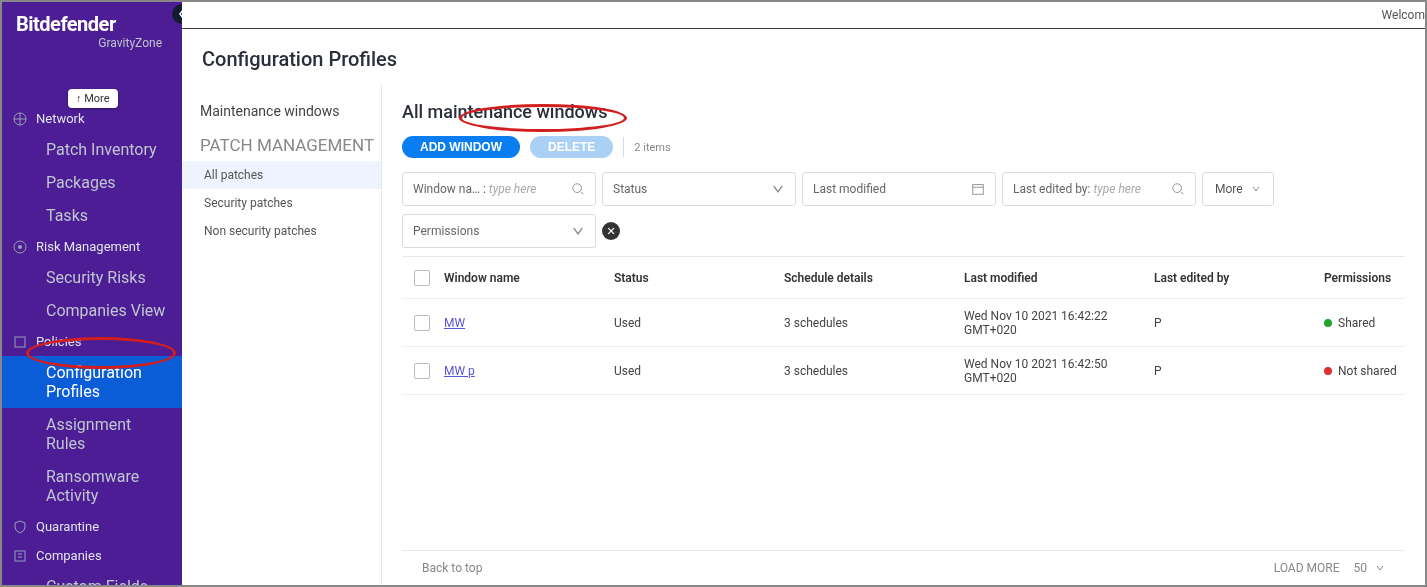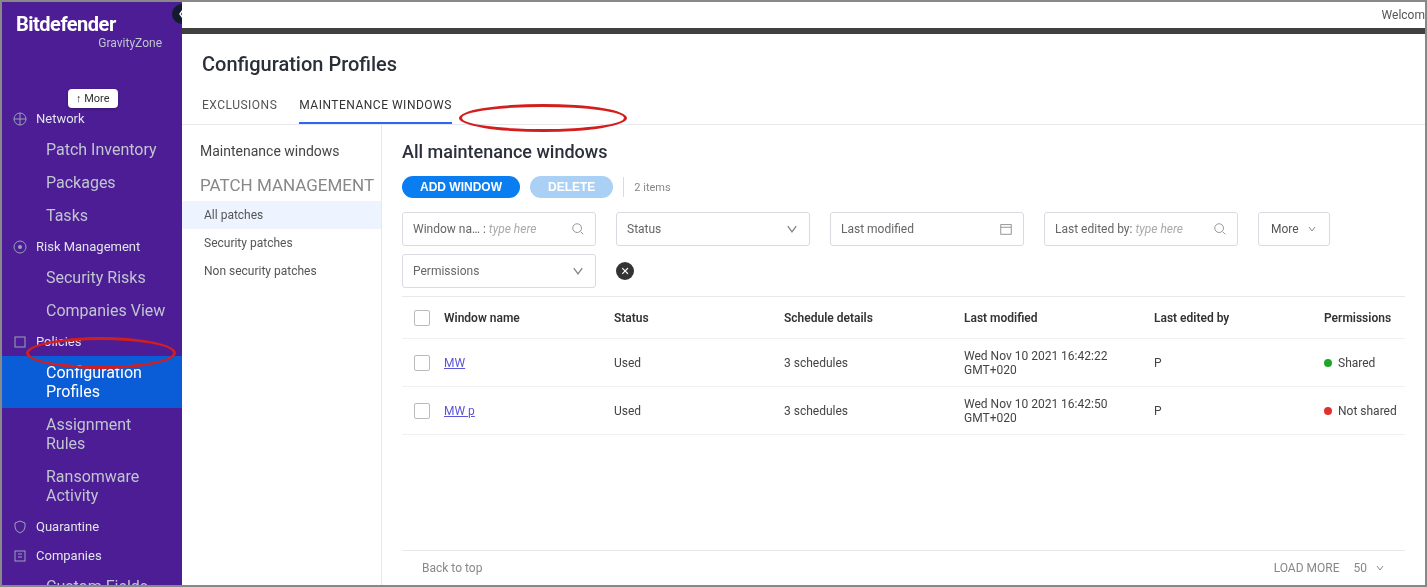--- a/index.html
+++ b/index.html
@@ -20,21 +20,21 @@
 .nav-section.top { padding-left: 34px; }
 .nav-section .section-icon { position: absolute; left: 10px; top: 7px; width: 16px; height: 16px; }
 .nav-sub { padding: 7px 14px 7px 44px; font-size: 16px; cursor: pointer; color: #c0c5cf; }
 .nav-sub.active { background: #0a5dd6; color: #fff; position: relative; }
 .red-ellipse { position: absolute; border: 3px solid #d31e1e; border-radius: 50%; pointer-events: none; }
 .red-ellipse.sidebar-ell { top: 337px; left: 26px; width: 150px; height: 32px; z-index: 20; }
 .red-ellipse.tab-ell { top: 102px; left: 277px; width: 168px; height: 28px; z-index: 20; }
 
 
 .main { flex: 1; display: flex; flex-direction: column; overflow: hidden; background: #fff; }
-.topbar { display: flex; justify-content: flex-end; align-items: center; padding: 6px 0px; border-bottom: 6px solid #404040; font-size: 12px; color: #555; }
+.topbar { display: flex; justify-content: flex-end; align-items: center; padding: 6px 0px; border-bottom: 1px solid #404040; font-size: 12px; color: #555; }
 .page-title { font-size: 20px; padding: 18px 20px 14px; color: #2a2f3a; font-weight: 500; }
 .tabs { display: flex; gap: 22px; padding: 0 20px; border-bottom: 1px solid #e6e8ec; }
 .tab { padding: 8px 0 10px; font-size: 12px; letter-spacing: 0.5px; color: #555; cursor: pointer; border-bottom: 2px solid transparent; }
 .tab.active { border-bottom: 2px solid #2b68f0; color: #333; }
 
 
 .content { display: flex; flex: 1; overflow: hidden; }
 .left-panel { width: 200px; border-right: 1px solid #e6e8ec; padding: 18px 0 0 18px; background: #fff; }
 .left-title { font-size: 14px; color: #444; margin-bottom: 10px; }
 .left-header { font-size: 17px; color: #888; padding: 6px 0; }
@@ -44,21 +44,21 @@
 .right-panel { flex: 1; padding: 16px 20px 0 20px; overflow: hidden; display: flex; flex-direction: column; }
 .panel-title { font-size: 18px; color: #2a2f3a; margin-bottom: 14px; font-weight: 500; }
 .action-row { display: flex; align-items: center; gap: 10px; margin-bottom: 14px; }
 .btn { border: none; border-radius: 18px; padding: 4px 18px; font-size: 12px; font-weight: 600; cursor: pointer; }
 .btn-primary { background: #0a7df0; color: #fff; }
 .btn-disabled { background: #aad0f5; color: #fff; cursor: not-allowed; }
 .action-sep { width: 1px; height: 20px; background: #d8dbe2; }
 .items-count { font-size: 11px; color: #888; }
 
 
-.filters { display: flex; gap: 20px; flex-wrap: wrap; margin-bottom: 8px; align-items: center; }
+.filters { display: flex; gap: 6px; flex-wrap: wrap; margin-bottom: 8px; align-items: center; }
 .filter-box { border: 1px solid #d8dbe2; border-radius: 3px; height: 34px; display: flex; align-items: center; padding: 0 10px; font-size: 12px; color: #555; background: #fff; }
 .filter-box.w190 { width: 194px; justify-content: space-between; }
 .filter-box .label { color: #666; }
 .filter-box .placeholder { color: #aaa; font-style: italic; }
 .filter-box svg { width: 14px; height: 14px; }
 .filter-box.dropdown { justify-content: space-between; }
 .more-dd { border: 1px solid #d8dbe2; border-radius: 3px; height: 34px; padding: 0 12px; display: flex; align-items: center; gap: 8px; font-size: 12px; color: #555; cursor: pointer; }
 .clear-filters { width: 18px; height: 18px; background: #333; border-radius: 50%; color: #fff; display: flex; align-items: center; justify-content: center; font-size: 11px; cursor: pointer; }
 
 
@@ -153,24 +153,20 @@
       </div>
     </div>
   </div>
 
   <div class="main" style="position:relative">
     <div class="red-ellipse tab-ell"></div>
     <div class="topbar">
       <span>Welcom</span>
     </div>
     <div class="page-title">Configuration Profiles</div>
-    <div class="tabs">
-      <div class="tab">EXCLUSIONS</div>
-      <div class="tab active">MAINTENANCE WINDOWS</div>
-    </div>
     <div class="content">
       <div class="left-panel">
         <div class="left-title">Maintenance windows</div>
         <div class="left-header">PATCH MANAGEMENT</div>
         <div class="left-item active">All patches</div>
         <div class="left-item">Security patches</div>
         <div class="left-item">Non security patches</div>
       </div>
       <div class="right-panel">
         <div class="panel-title">All maintenance windows</div>

